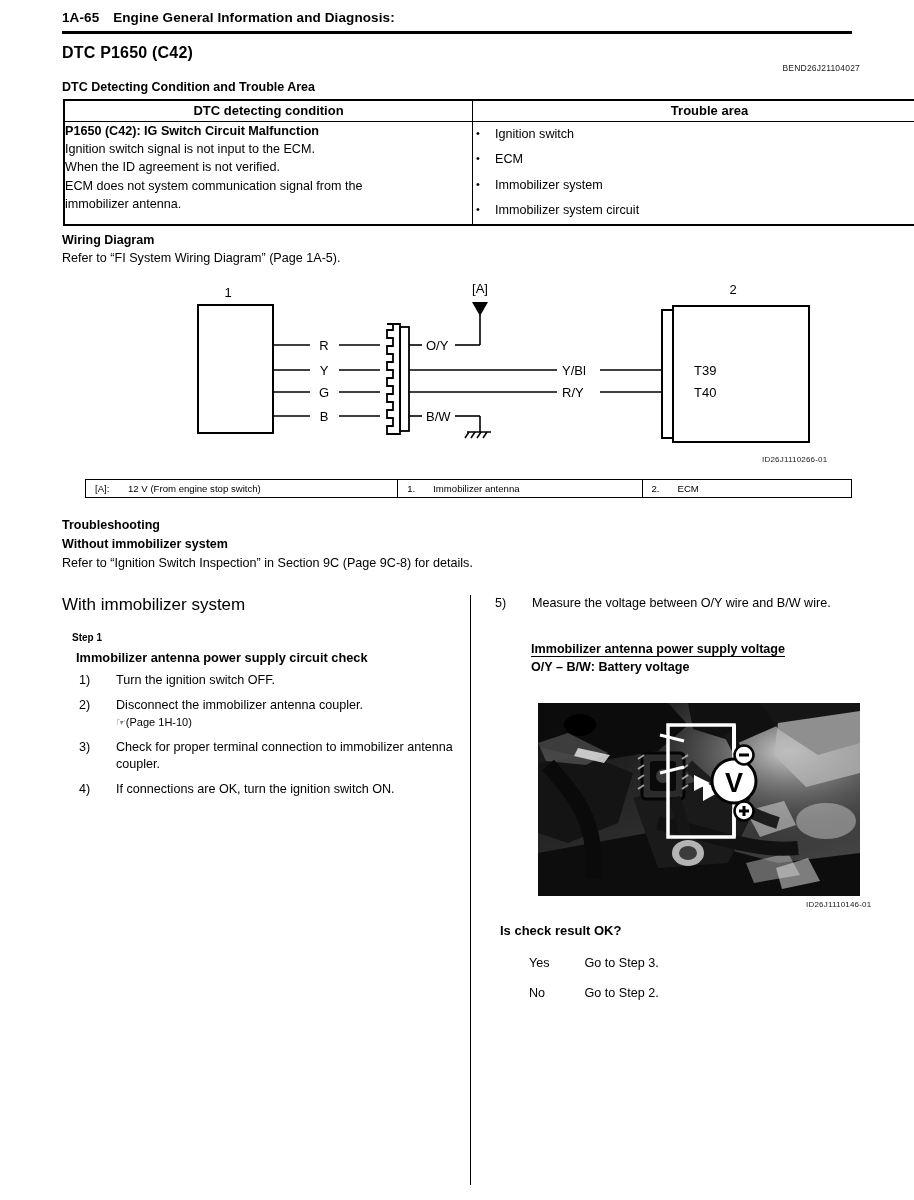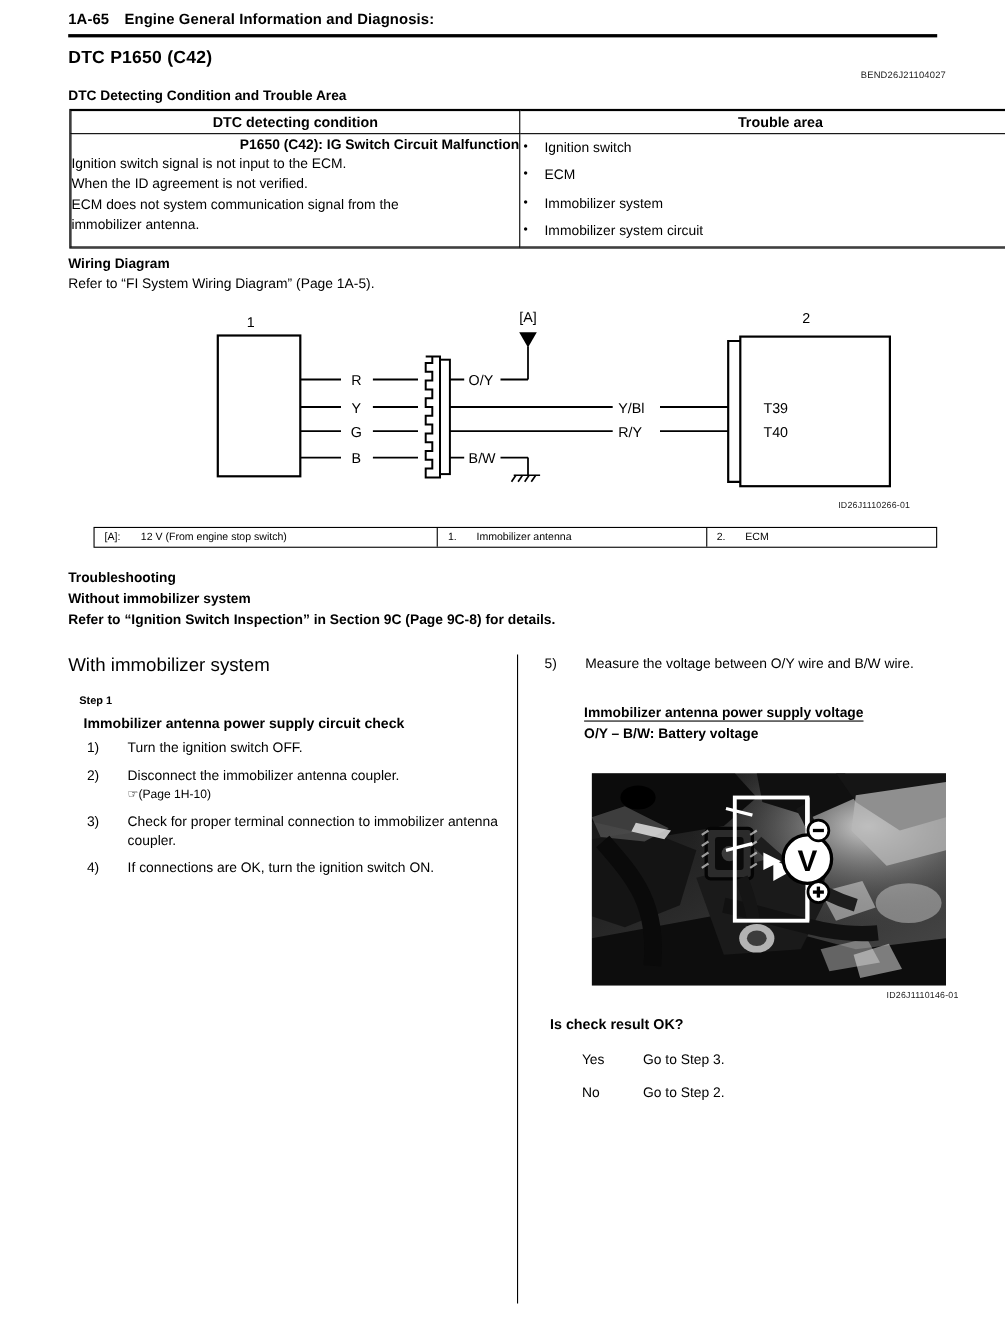--- a/index.html
+++ b/index.html
@@ -73,21 +73,21 @@
   .tbl td, .tbl th { border: 1.2px solid #000; padding: 0; vertical-align: top; }
   .tbl th {
     text-align: center;
     font-size: 13px;
     font-weight: bold;
     padding: 2px 0 3px 0;
   }
   .col-l { width: 407px; }
   .cond-cell { padding: 2px 5px 4px 5px; }
   .cond-cell .ln { font-size: 12.6px; line-height: 18.2px; white-space: nowrap; }
-  .cond-cell .ln.b { font-weight: bold; text-align: right; }
+  .cond-cell .ln.b { font-weight: bold; }
   .trouble-cell { padding: 3px 6px 4px 10px; }
   .trouble-cell ul { margin: 0; padding: 0; list-style: none; }
   .trouble-cell li {
     font-size: 12.6px;
     line-height: 25.4px;
     position: relative;
     padding-left: 22px;
   }
   .trouble-cell li::before {
     content: "\2022";
@@ -156,21 +156,20 @@
   }
   .ts-sub {
     position: absolute;
     left: 62px; top: 537px;
     font-size: 12.5px; font-weight: bold;
   }
   .ts-refer {
     position: absolute;
     left: 62px; top: 556px;
     font-size: 12.6px;
-    font-weight: bold;
   }
 
   .divider {
     position: absolute;
     left: 470px; top: 595px;
     width: 1.4px; height: 590px;
     background: #000;
   }
 
   

